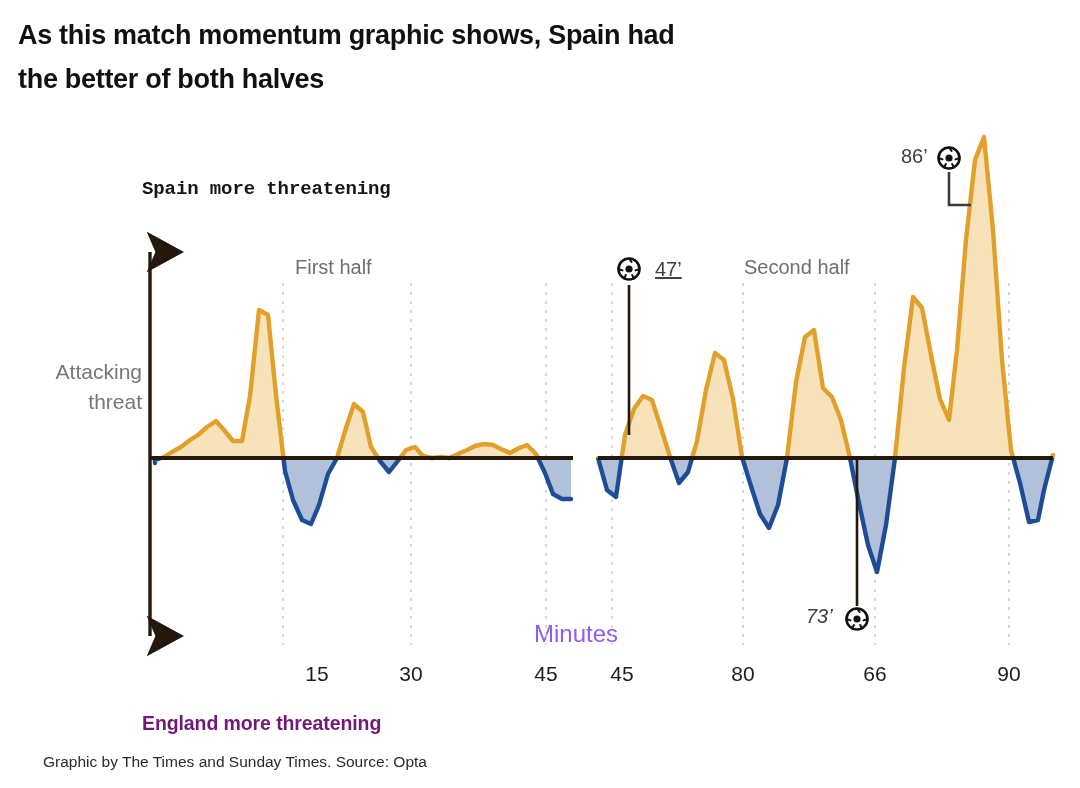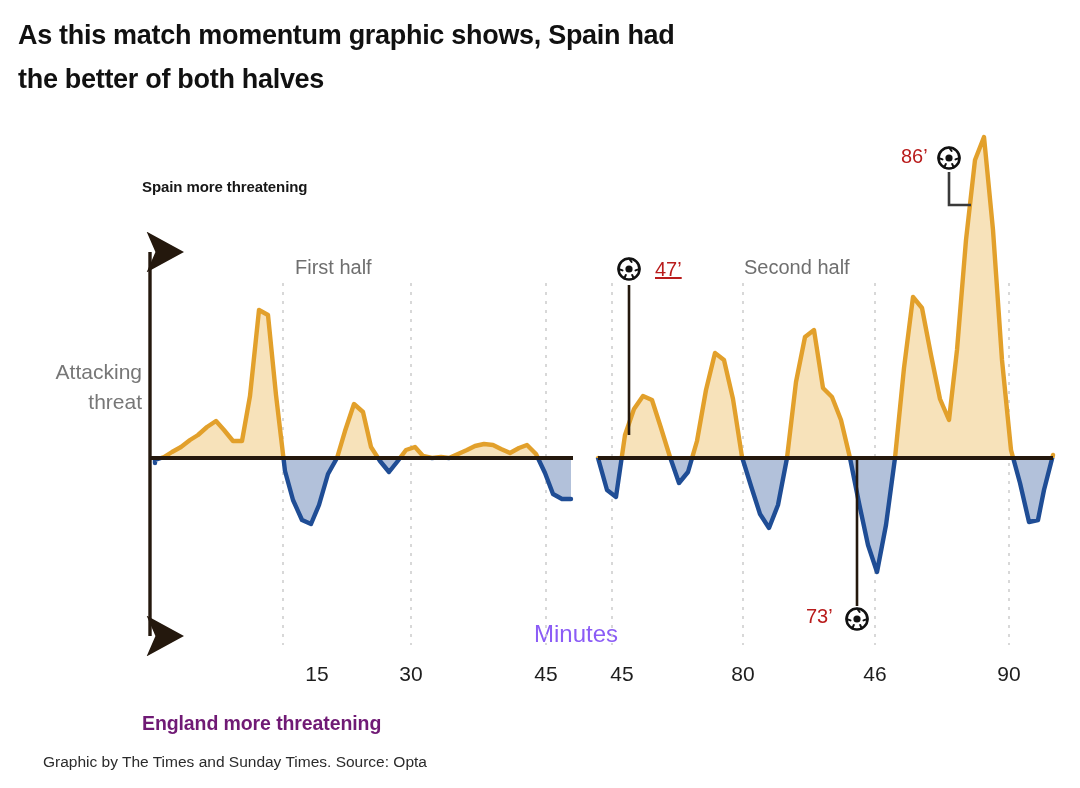--- a/index.html
+++ b/index.html
@@ -31,24 +31,25 @@
     font-size: 27px;
     line-height: 1.62;
     letter-spacing: -0.3px;
     color: #111111;
   }
   .headline span { display: block; }
   .legend-top {
     position: absolute;
     left: 142px;
     top: 178px;
-    font-size: 15px;
+    font-size: 19px;
     font-weight: bold;
     color: #171717;
     letter-spacing: -0.1px;
+    font-family: Liberation Mono, monospace;
   }
   .legend-bottom {
     position: absolute;
     left: 142px;
     top: 712px;
     font-size: 19.5px;
     font-weight: bold;
     color: #701a75;
     letter-spacing: -0.1px;
   }
@@ -80,26 +81,26 @@
   .tick-label {
     position: absolute;
     font-size: 21px;
     color: #1d1d1d;
     transform: translateX(-50%);
     top: 662px;
   }
   .goal-label {
     position: absolute;
     font-size: 20px;
-    color: #b91c1c;
+    color: #404040;
     white-space: nowrap;
   }
   #goal-label-47 { left: 655px; top: 258px; text-decoration: underline; }
   #goal-label-86 { left: 901px; top: 145px; }
-  #goal-label-73 { left: 806px; top: 605px; }
+  #goal-label-73 { left: 806px; top: 605px; font-style: italic; }
   .footer {
     position: absolute;
     left: 20px;
     top: 753px;
     font-size: 15.5px;
     color: #2b2b2b;
     margin-left: 23px;
   }
   svg.chart {
     position: absolute;
@@ -215,21 +216,21 @@
         <path d="M857,608.5 L859.6,612 M867.5,619 L863.5,620.4 M861.8,628.6 L860.2,625 M852.2,628.6 L853.8,625 M846.5,619 L850.5,620.4" stroke="#111111" stroke-width="2" fill="none" stroke-linecap="round"></path>
       </g>
     </g>
   </svg>
 
   <div class="tick-label" style="left:283px;margin-left:34px;">15</div>
   <div class="tick-label" style="left:411px;">30</div>
   <div class="tick-label" style="left:546px;">45</div>
   <div class="tick-label" style="left:622px;">45</div>
   <div class="tick-label" style="left:743px;">80</div>
-  <div class="tick-label" style="left:875px;">46</div>
+  <div class="tick-label" style="left:875px;">66</div>
   <div class="tick-label" style="left:1009px;">90</div>
 
   <div class="goal-label" id="goal-label-47">47’</div>
   <div class="goal-label" id="goal-label-86">86’</div>
   <div class="goal-label" id="goal-label-73">73’</div>
 
   <div class="legend-bottom">England more threatening</div>
 
   <div class="footer">Graphic by The Times and Sunday Times. Source: Opta</div>
 </div>

